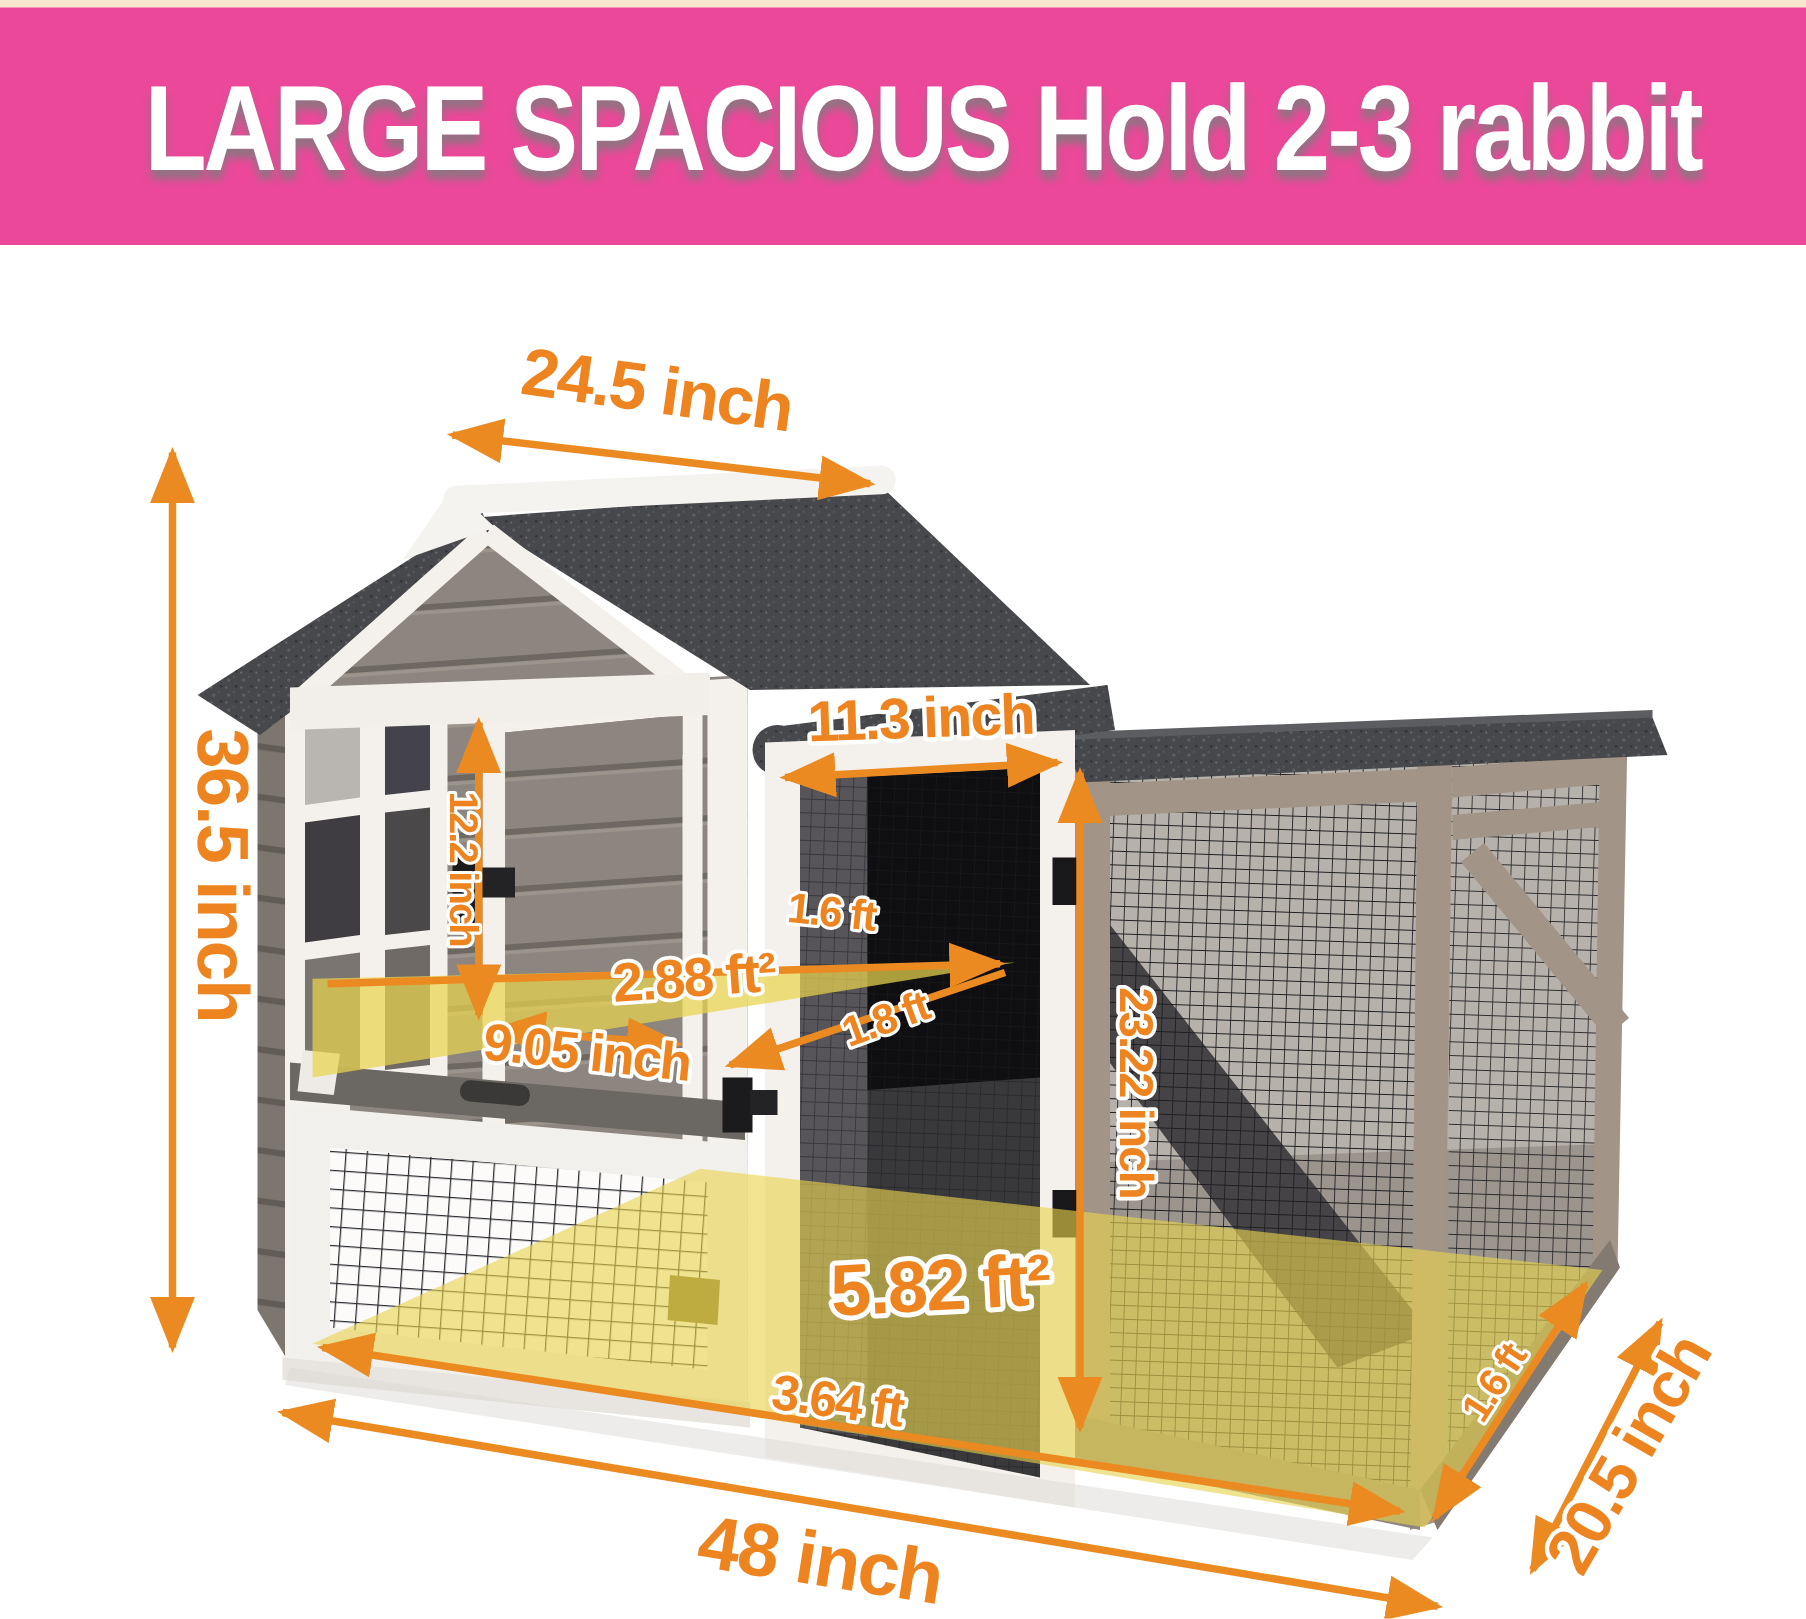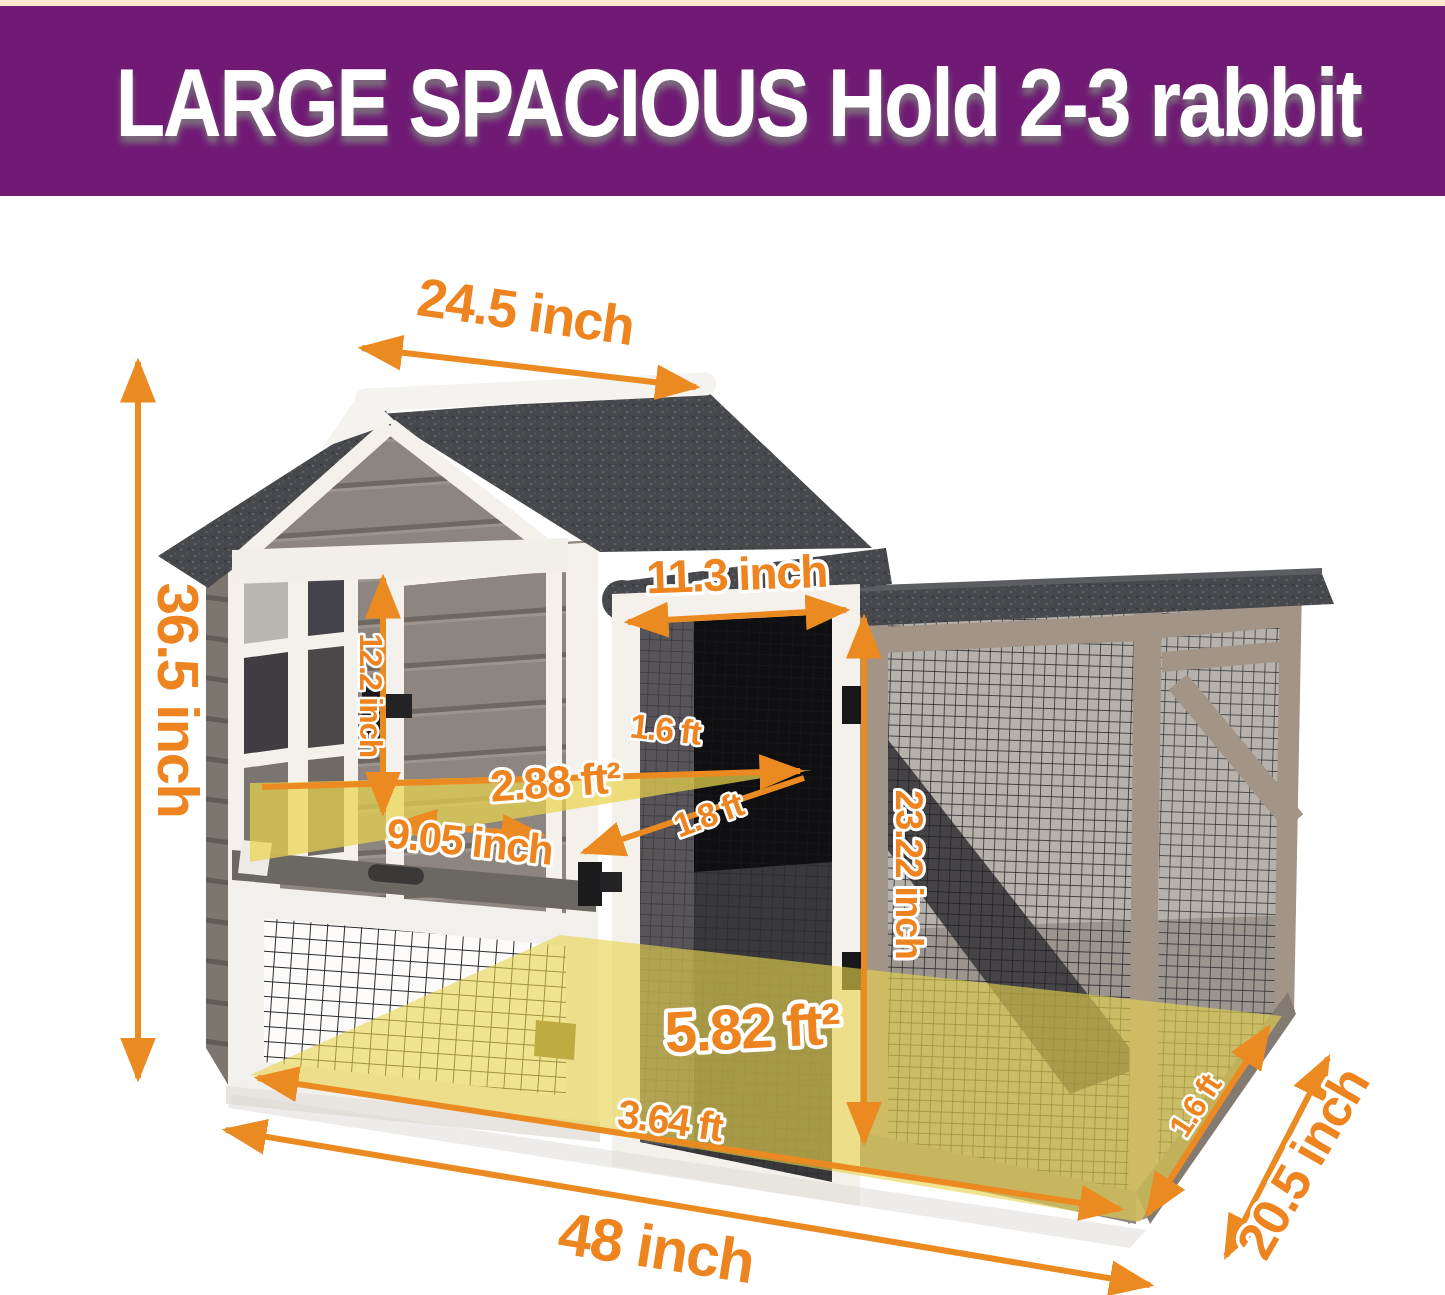--- a/index.html
+++ b/index.html
@@ -1,17 +1,17 @@
 <!DOCTYPE html>
 <html><head>
 <meta charset="utf-8">
 <style>
   html,body{margin:0;padding:0;background:#ffffff;}
   body{width:1445px;height:1295px;overflow:hidden;font-family:"Liberation Sans",sans-serif;position:relative;}
-  .banner{position:absolute;left:0;top:0;width:1445px;height:196px;background:#701a75;}
+  .banner{position:absolute;left:0;top:0;width:1445px;height:196px;background:#ec4899;}
   .banner .top-strip{position:absolute;left:0;top:0;width:100%;height:6px;background:#f8e7cd;}
   .banner h1{
     margin:0;width:100%;height:190px;line-height:205px;text-align:center;
     font-size:97px;font-weight:bold;color:#ffffff;letter-spacing:-3px;white-space:nowrap;
     transform:scaleX(.84);transform-origin:50% 50%;
     text-shadow:0 7px 7px rgba(125,125,125,.85);
   }
   .scene{position:absolute;left:0;top:196px;}
   .dim{
     font-family:"Liberation Sans",sans-serif;font-weight:bold;

